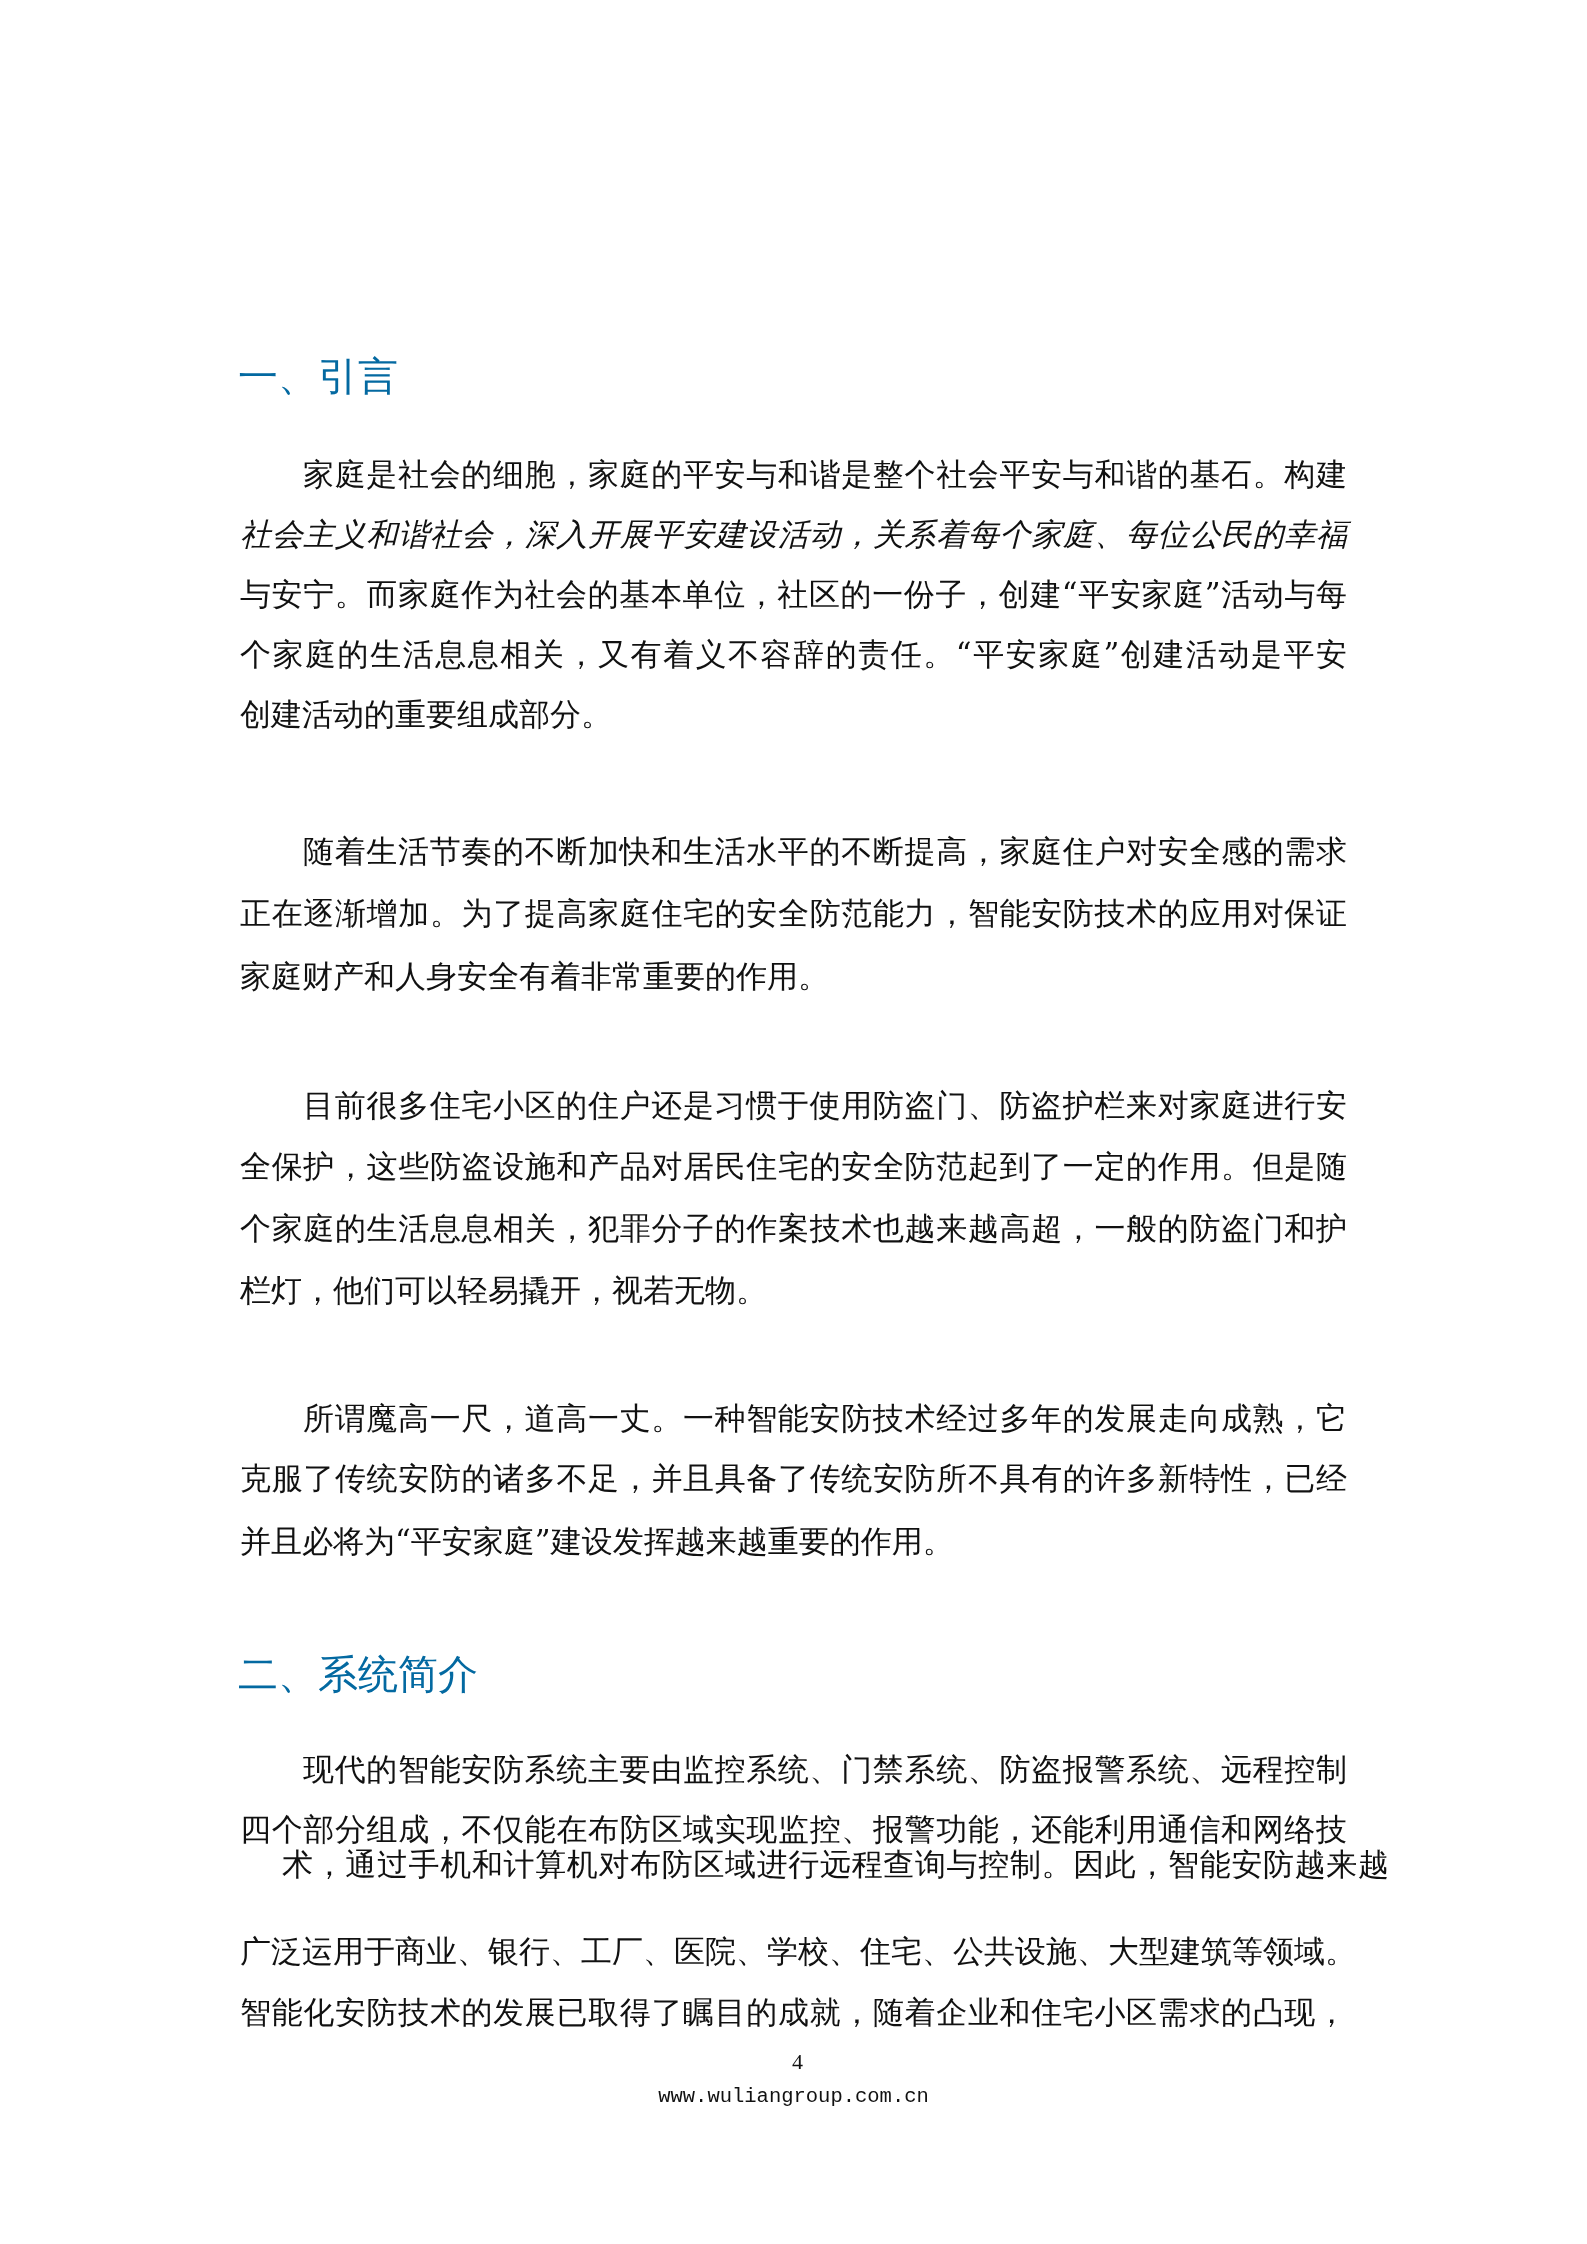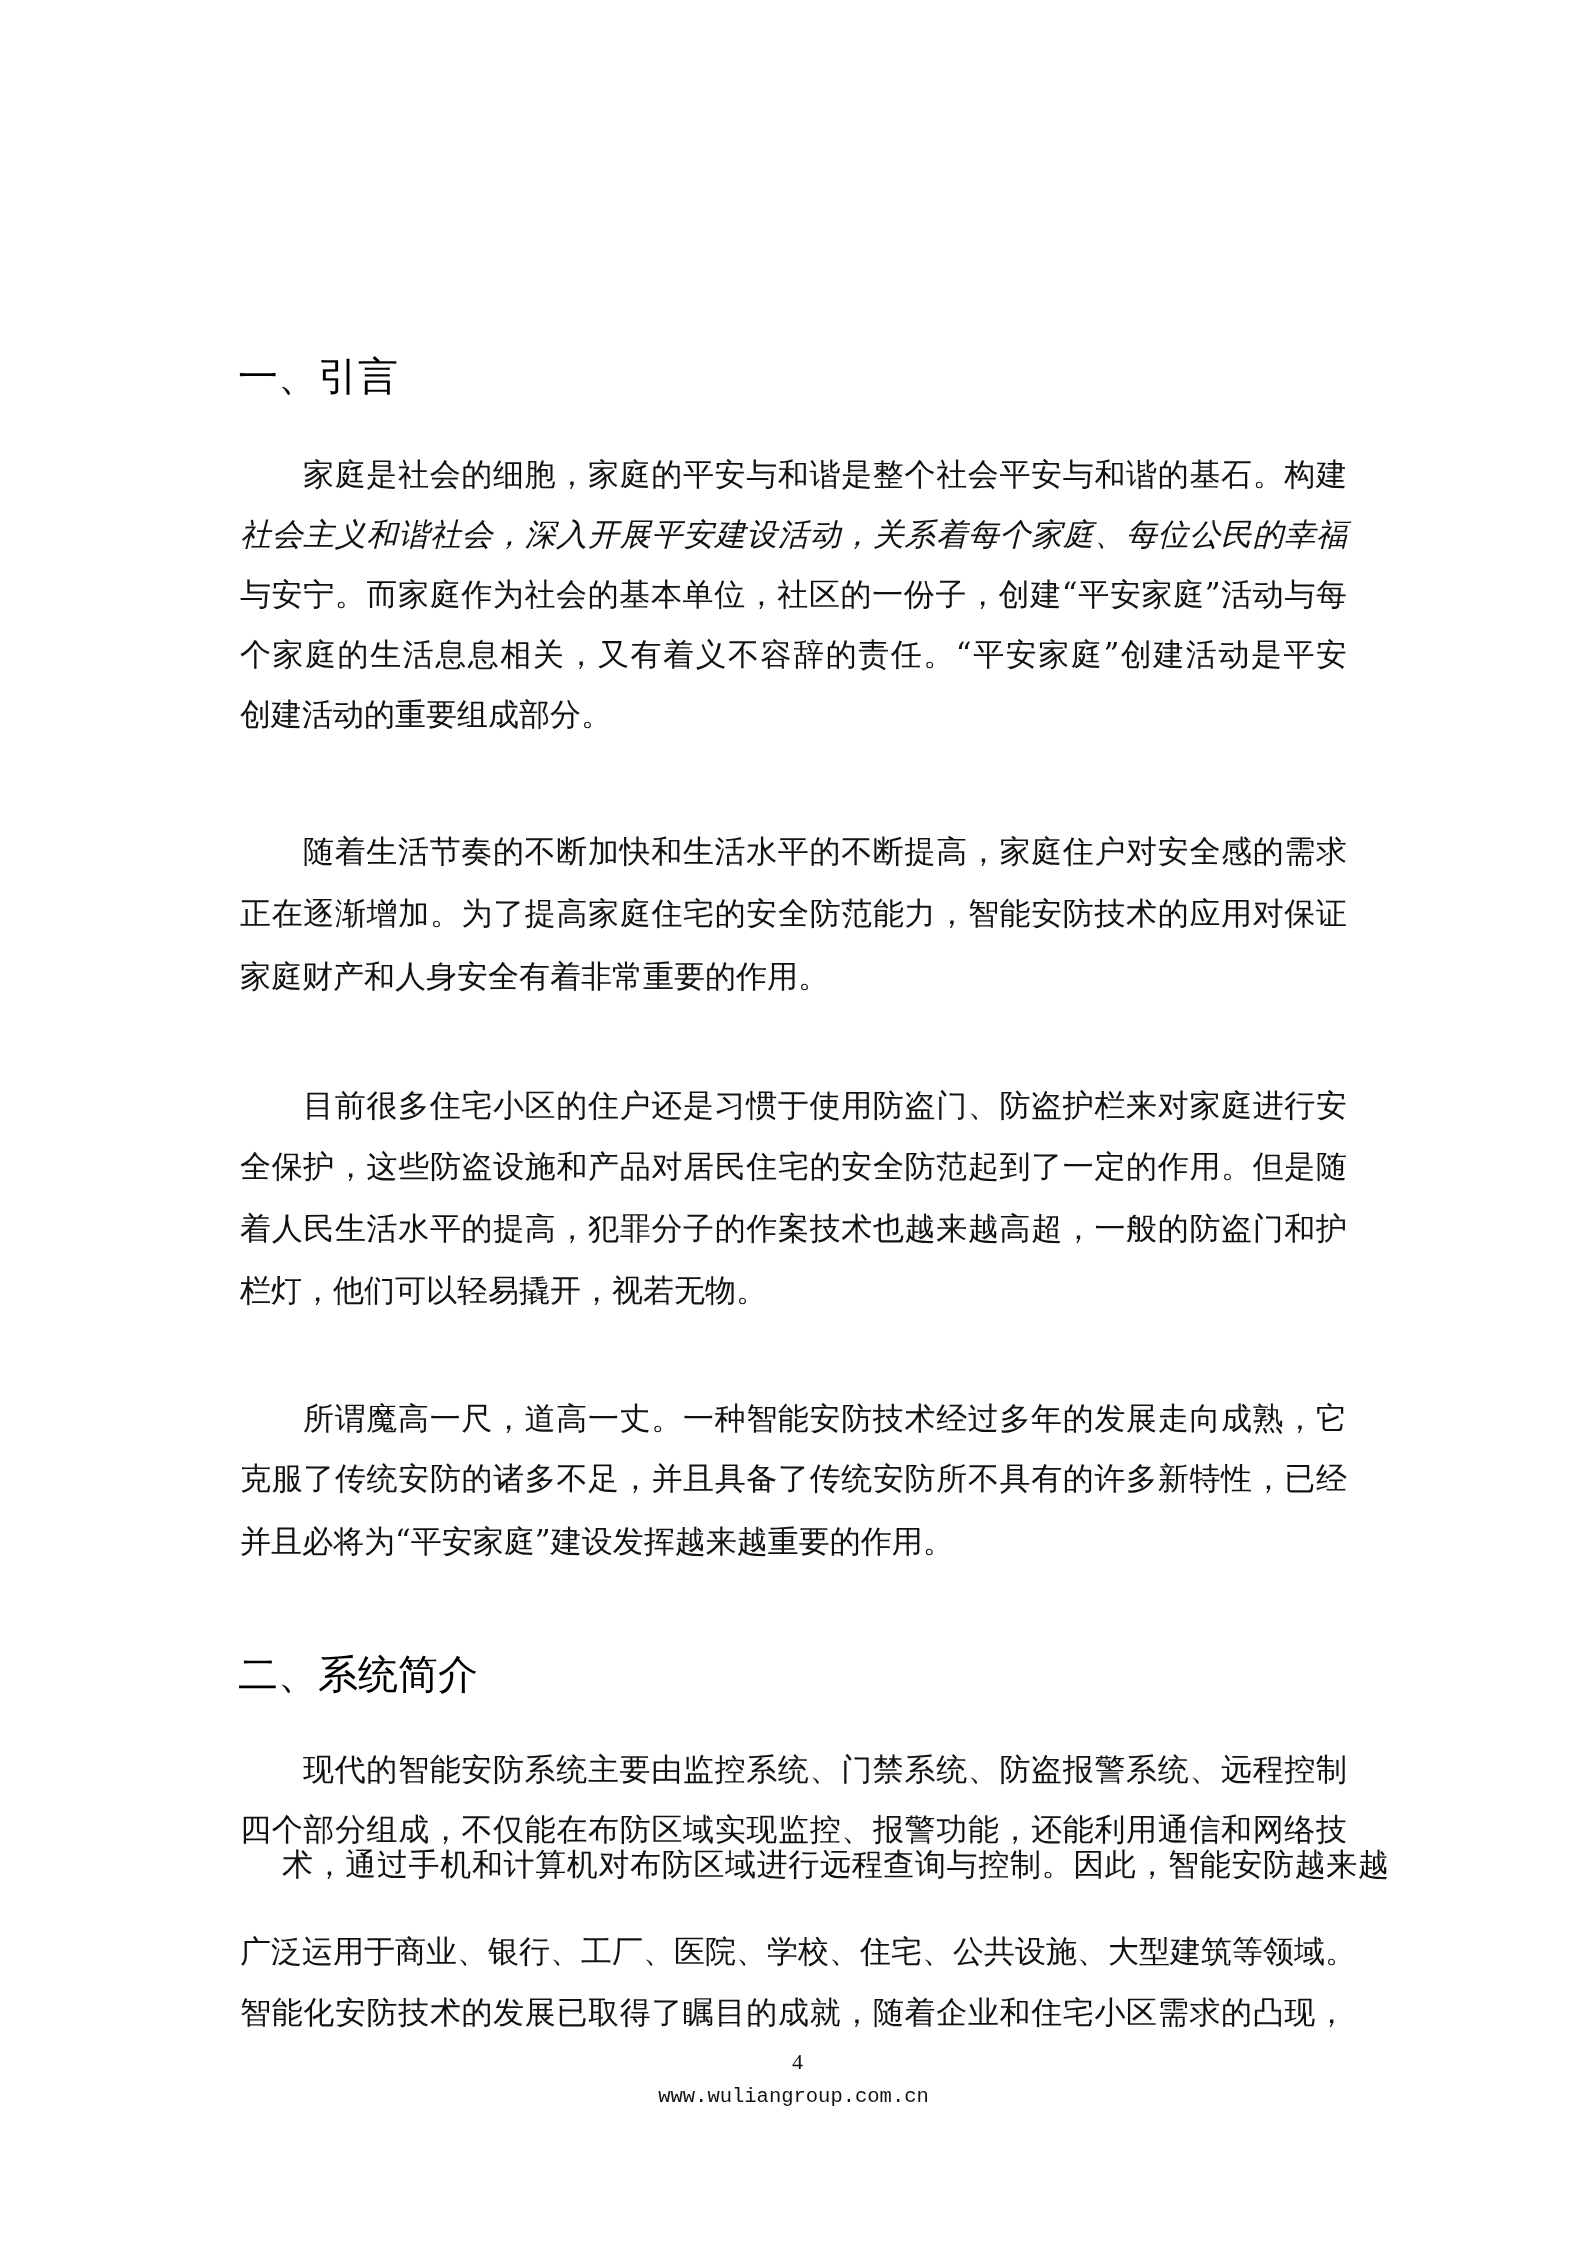--- a/index.html
+++ b/index.html
@@ -1,21 +1,21 @@
 <!DOCTYPE html>
 <html><head>
 <meta charset="utf-8">
 <style>
   html, body { margin: 0; padding: 0; background: #ffffff; }
   body { width: 1587px; height: 2244px; position: relative; overflow: hidden; }
   .page { position: absolute; left: 0; top: 0; width: 1587px; height: 2244px; background: #ffffff; }
   .heading {
     position: absolute; left: 238px;
     font-family: "DejaVu Sans", "Liberation Sans", sans-serif;
-    font-size: 40px; line-height: 48px; color: #000000; white-space: nowrap;
+    font-size: 40px; line-height: 48px; color: #0369a1; white-space: nowrap;
   }
   .line {
     position: absolute; left: 240px; width: 1107px;
     font-family: "DejaVu Serif", "Liberation Serif", serif;
     font-size: 31px; line-height: 40px; color: #111111; white-space: nowrap;
     text-align: justify; text-align-last: justify;
   }
   .line.first { left: 303px; width: 1044px; }
   .line.last { text-align-last: left; }
   .page-number {
@@ -45,21 +45,21 @@
 
   <div>
     <div class="line first" style="top:831px;">随着生活节奏的不断加快和生活水平的不断提高，家庭住户对安全感的需求</div>
     <div class="line" style="top:893px;">正在逐渐增加。为了提高家庭住宅的安全防范能力，智能安防技术的应用对保证</div>
     <div class="line last" style="top:956px;">家庭财产和人身安全有着非常重要的作用。</div>
   </div>
 
   <div>
     <div class="line first" style="top:1085px;">目前很多住宅小区的住户还是习惯于使用防盗门、防盗护栏来对家庭进行安</div>
     <div class="line" style="top:1146px;">全保护，这些防盗设施和产品对居民住宅的安全防范起到了一定的作用。但是随</div>
-    <div class="line" style="top:1208px;">着人民生活水平的提高，犯罪分子的作案技术也越来越高超，一般的防盗门和护</div>
+    <div class="line" style="top:1208px;">个家庭的生活息息相关，犯罪分子的作案技术也越来越高超，一般的防盗门和护</div>
     <div class="line last" style="top:1270px;">栏灯，他们可以轻易撬开，视若无物。</div>
   </div>
 
   <div>
     <div class="line first" style="top:1398px;">所谓魔高一尺，道高一丈。一种智能安防技术经过多年的发展走向成熟，它</div>
     <div class="line" style="top:1458px;">克服了传统安防的诸多不足，并且具备了传统安防所不具有的许多新特性，已经</div>
     <div class="line last" style="top:1521px;">并且必将为“平安家庭”建设发挥越来越重要的作用。</div>
   </div>
 
   <div class="heading" style="top:1650px;text-align:right;">二、系统简介</div>

